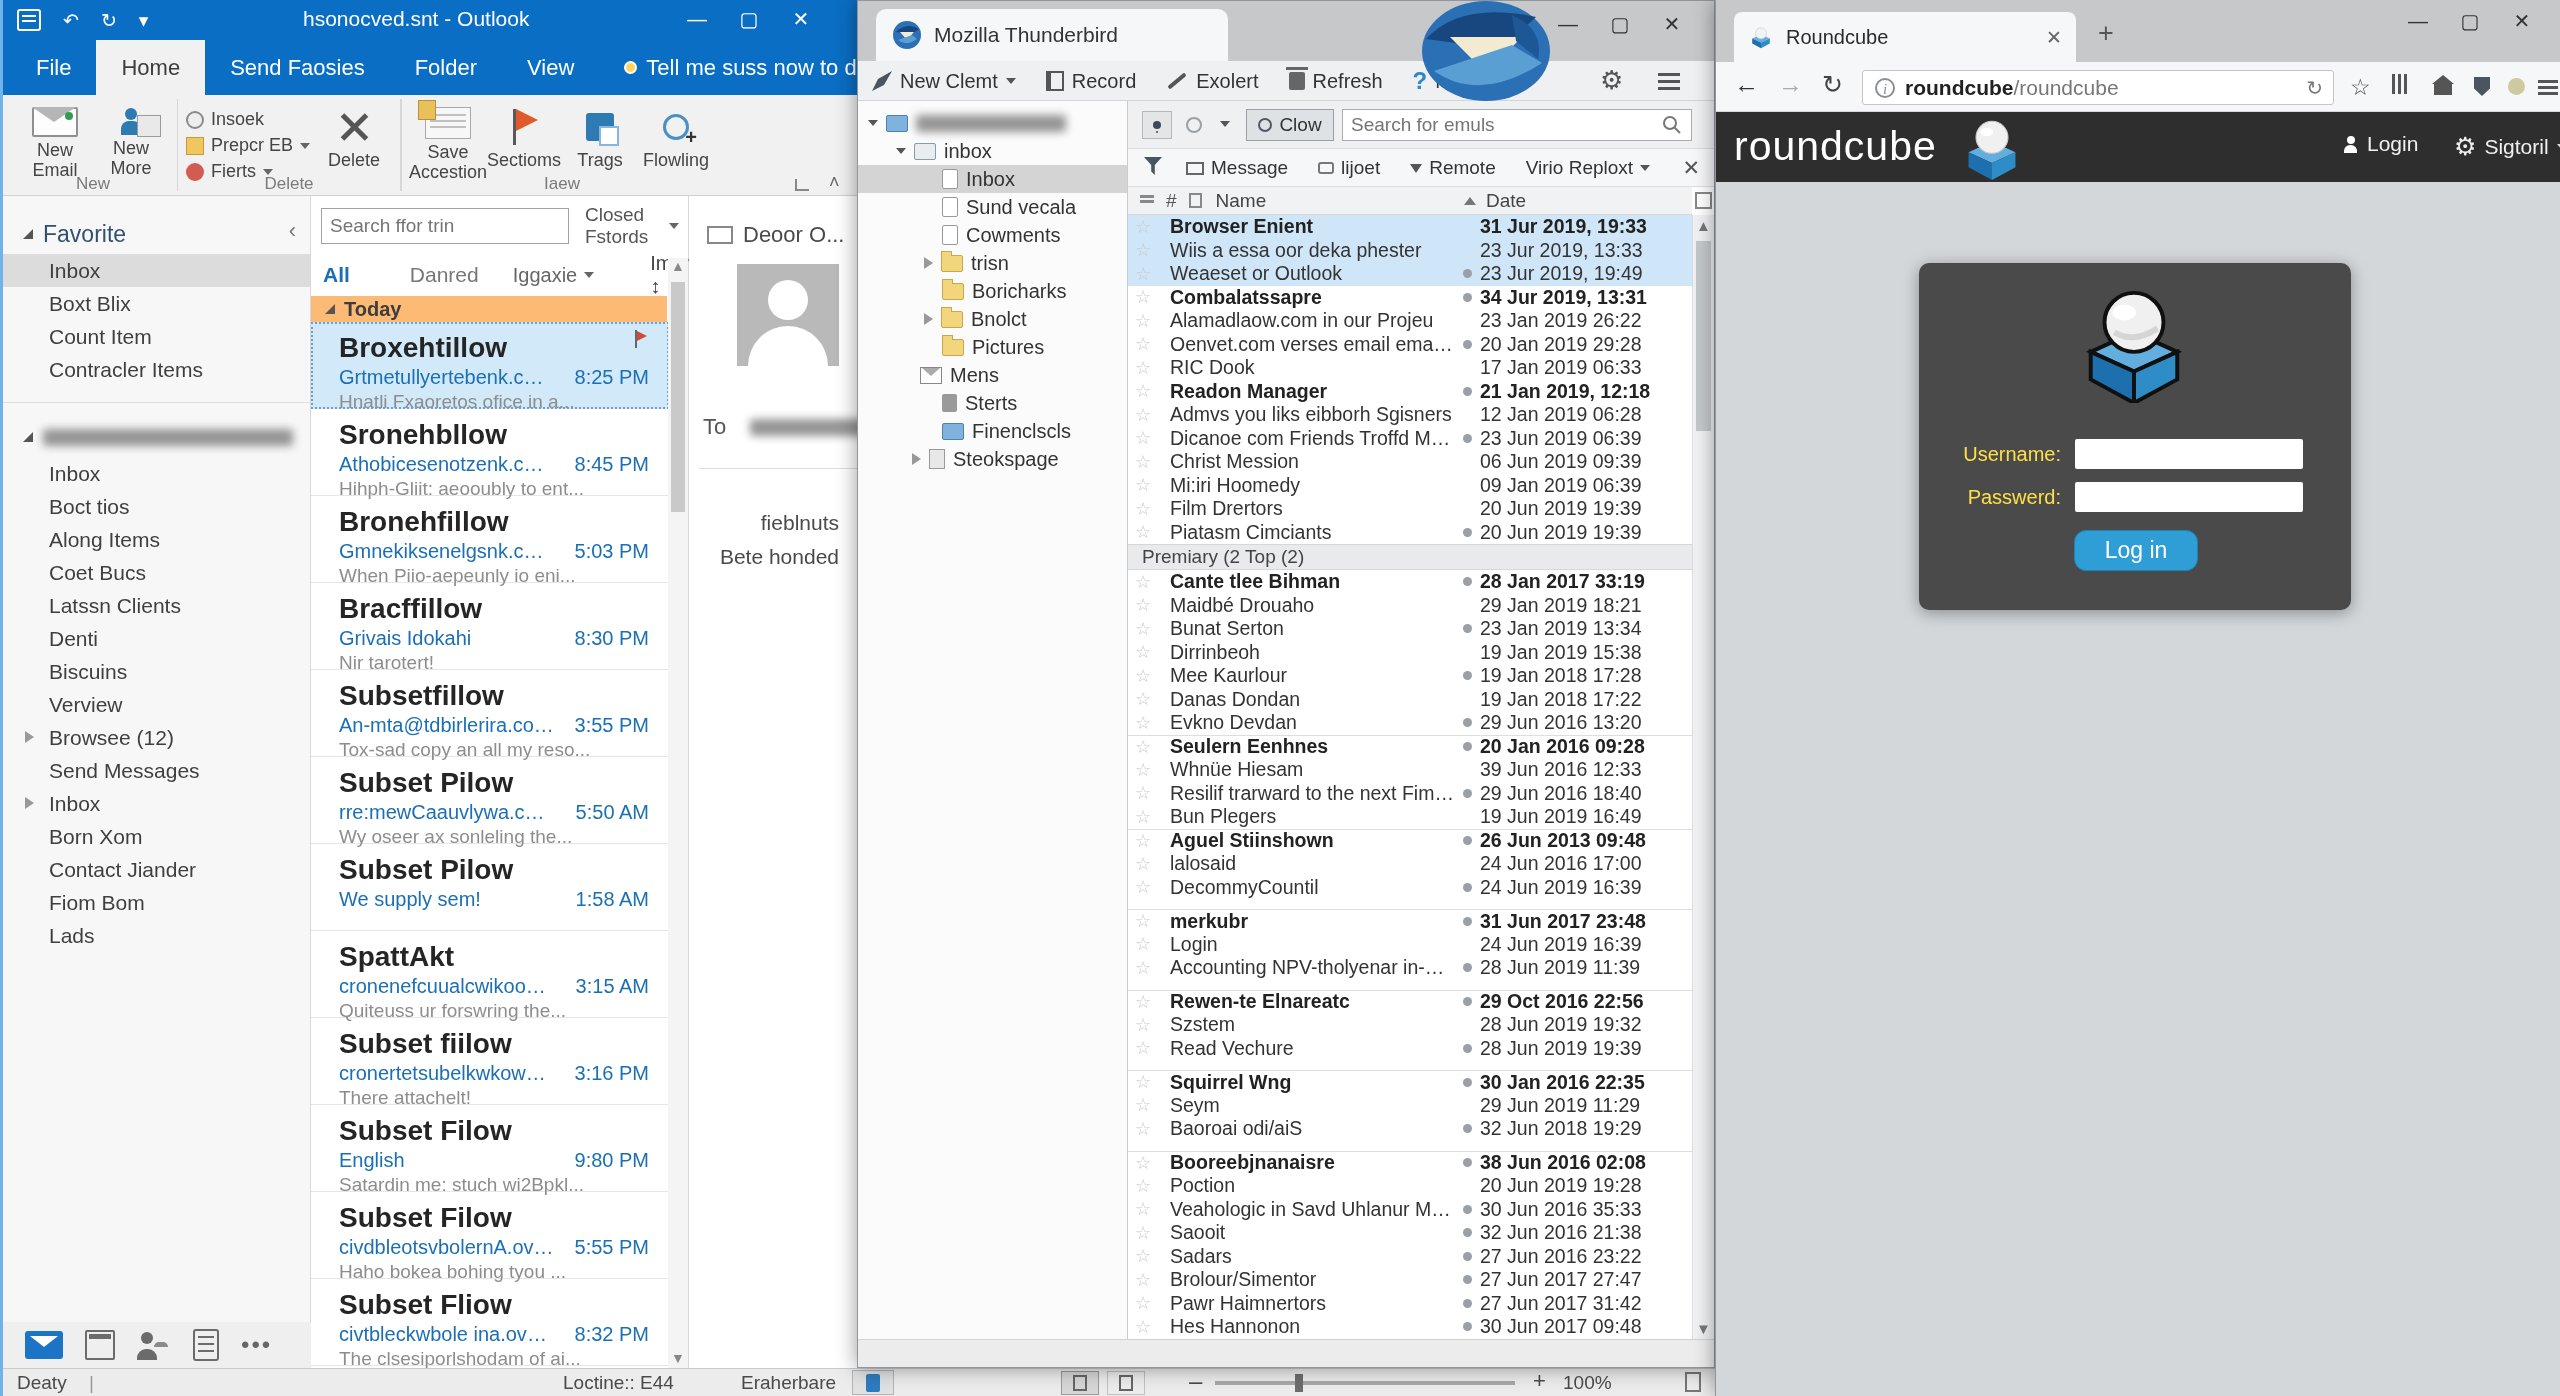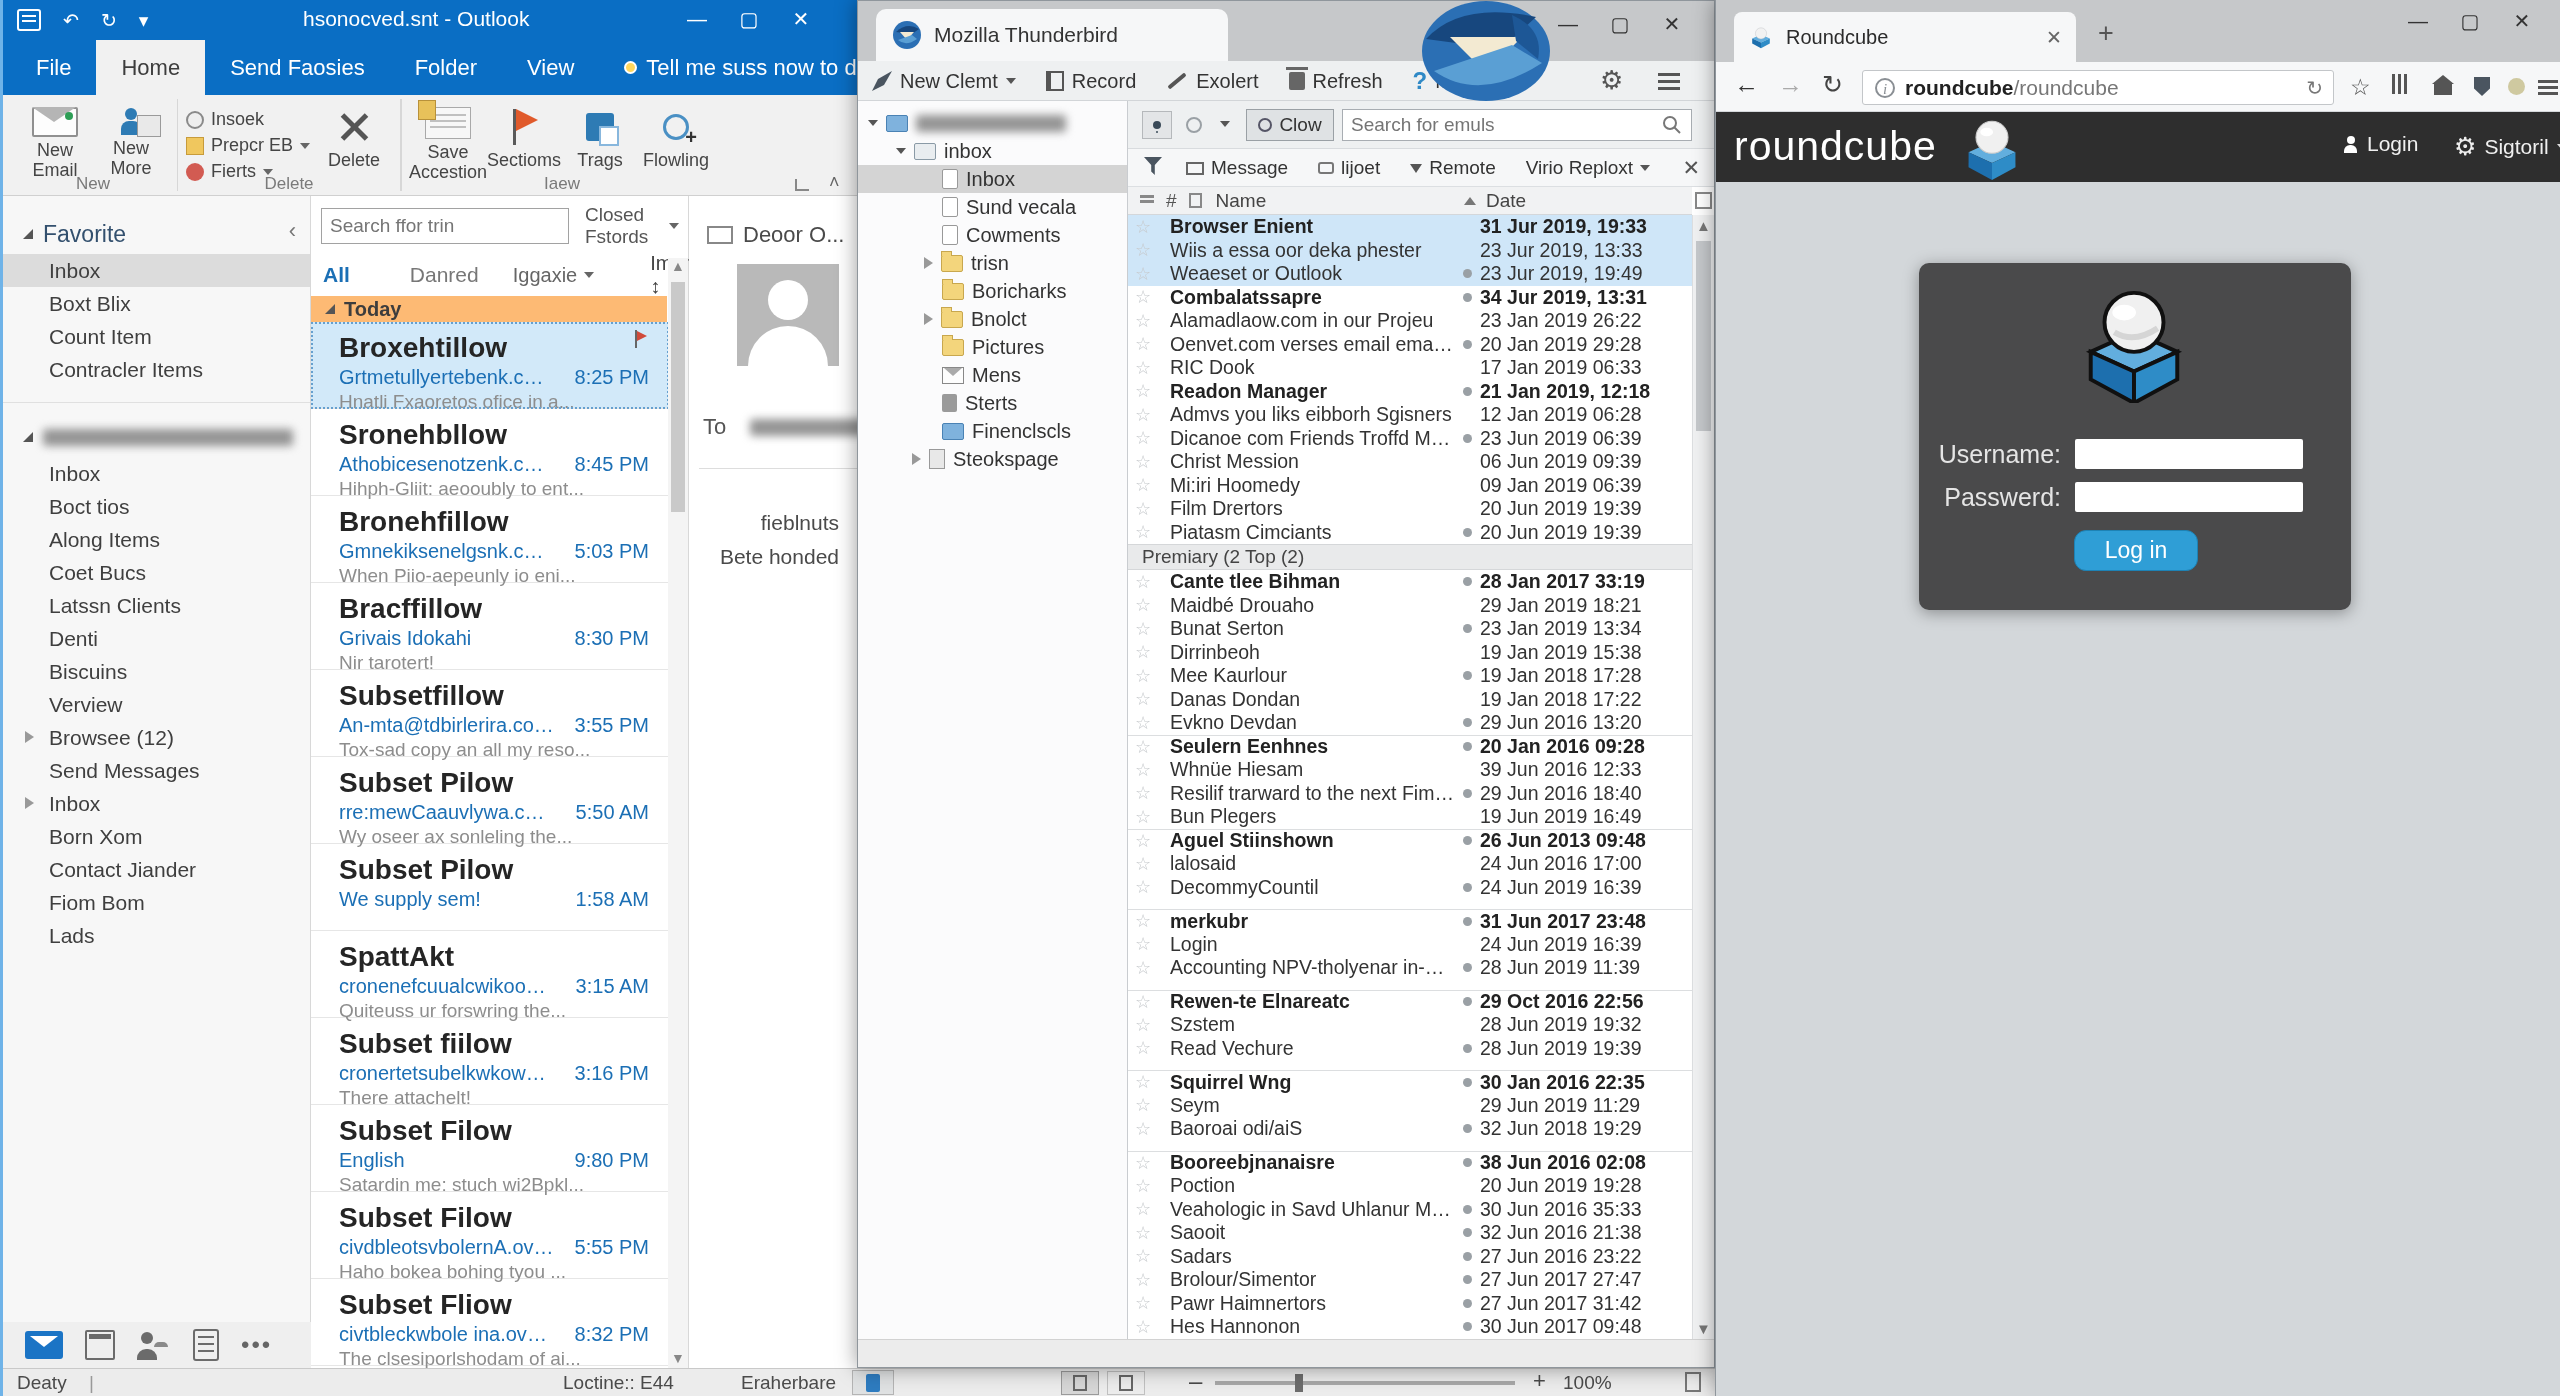--- a/index.html
+++ b/index.html
@@ -236,21 +236,21 @@
   .rc-headlogo { position:absolute; left:238px; top:4px; }
   .rc-login-link { position:absolute; left:628px; top:20px; display:flex; align-items:center; gap:10px; color:#f0f0f0; font-size:21px; }
   .rc-person { width:13px; height:8px; border-radius:6px 6px 0 0; background:#fff; position:relative; margin-top:9px; }
   .rc-person:before { content:""; position:absolute; left:3px; top:-9px; width:8px; height:8px; border-radius:50%; background:#fff; }
   .rc-settings-link { position:absolute; left:738px; top:20px; display:flex; align-items:center; gap:8px; color:#f0f0f0; font-size:21px; }
   .rc-gear { font-size:25px; color:#eee; }
   .wcaret { width:0; height:0; border-left:5px solid transparent; border-right:5px solid transparent; border-top:6px solid #ddd; display:inline-block; }
   .rc-panel { position:absolute; left:203px; top:263px; width:432px; height:347px; background:#4a4a4b; border-radius:10px; box-shadow:0 3px 16px rgba(0,0,0,.35); }
   .rc-panel-logo { position:absolute; left:150px; top:22px; }
   .rc-row { position:absolute; left:0; display:flex; align-items:center; }
-  .rc-row label { width:142px; text-align:right; color:#e5e5e5; font-size:25px; margin-right:14px; }
+  .rc-row label { width:142px; text-align:right; color:#fde047; font-size:20px; margin-right:14px; }
   .rc-row input { width:228px; height:30px; border:none; background:#fff; border-radius:2px; font-size:20px; padding:0 6px; font-family:inherit; }
   .rc-btn { position:absolute; left:155px; top:267px; width:124px; height:41px; background:#2f9ed6; border:1px solid #1d82b5; border-radius:12px; color:#fff; font-size:23px; display:flex; align-items:center; justify-content:center; }
 </style>
 </head>
 <body>
 
 <div id="win-ol" class="win">
   <div class="ol-title">
     <div class="qat">
       <span class="qat-app"></span>
@@ -678,21 +678,21 @@
         <div class="tb-frow" style="padding-left: 66px;">
           <span class="tri-col"></span>
           <span class="fic fic-folder"></span>
           <span>Bnolct</span>
         </div>
         <div class="tb-frow" style="padding-left: 66px;">
           <span style="width: 10px;"></span>
           <span class="fic fic-folder"></span>
           <span>Pictures</span>
         </div>
-        <div class="tb-frow" style="padding-left: 66px;">
+        <div class="tb-frow" style="padding-left: 28px; margin-left: 16px;">
           <span style="width: 10px;"></span>
           <span class="fic fic-mail"></span>
           <span>Mens</span>
         </div>
         <div class="tb-frow" style="padding-left: 66px;">
           <span style="width: 10px;"></span>
           <span class="fic fic-trash"></span>
           <span>Sterts</span>
         </div>
         <div class="tb-frow" style="padding-left: 66px;">

